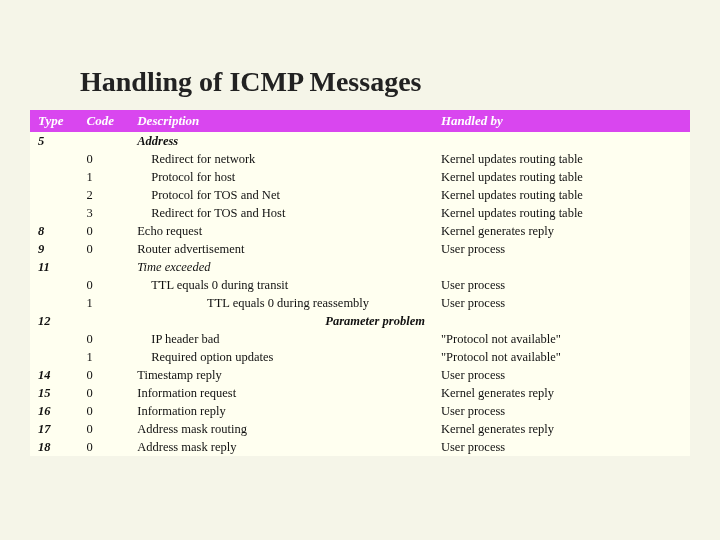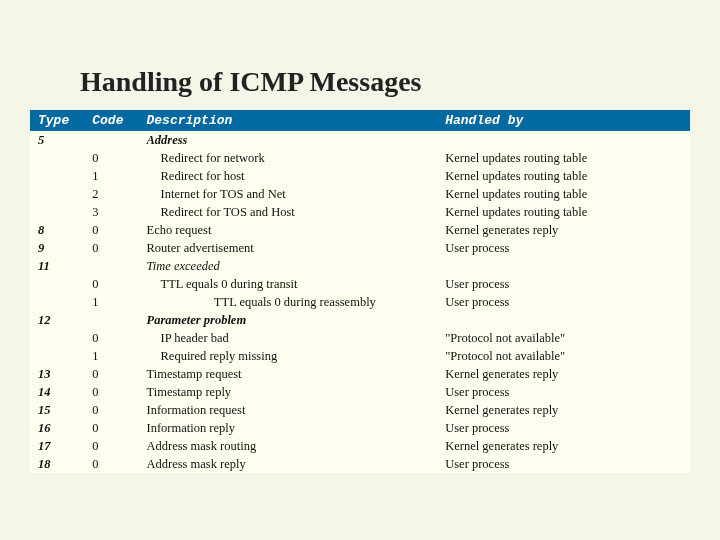--- a/index.html
+++ b/index.html
@@ -32,23 +32,22 @@
       flex: 1;
       overflow: hidden;
     }
     table {
       width: 100%;
       border-collapse: collapse;
       font-size: 12.5px;
       color: #111;
     }
     thead tr {
-      background: #0369a1;
+      background: #d946ef;
       color: #fff;
-      font-family: Liberation Mono, monospace;
     }
     thead th {
       padding: 3px 8px;
       font-style: italic;
       font-weight: bold;
       text-align: left;
       font-size: 13px;
     }
     tbody tr {
       background: #fffff0;
@@ -107,27 +106,27 @@
           </tr>
           <tr>
             <td class="type-col" style="font-style: italic; font-weight: bold;"></td>
             <td class="code-col">0</td>
             <td class="desc-col" style="padding-left: 22px;">Redirect for network</td>
             <td class="handled-col">Kernel updates routing table</td>
           </tr>
           <tr>
             <td class="type-col" style="font-style: italic; font-weight: bold;"></td>
             <td class="code-col">1</td>
-            <td class="desc-col" style="padding-left: 22px;">Redirect for host</td>
+            <td class="desc-col" style="padding-left: 22px;">Protocol for host</td>
             <td class="handled-col">Kernel updates routing table</td>
           </tr>
           <tr>
             <td class="type-col" style="font-style: italic; font-weight: bold;"></td>
             <td class="code-col">2</td>
-            <td class="desc-col" style="padding-left: 22px;">Internet for TOS and Net</td>
+            <td class="desc-col" style="padding-left: 22px;">Protocol for TOS and Net</td>
             <td class="handled-col">Kernel updates routing table</td>
           </tr>
           <tr>
             <td class="type-col" style="font-style: italic; font-weight: bold;"></td>
             <td class="code-col">3</td>
             <td class="desc-col" style="padding-left: 22px;">Redirect for TOS and Host</td>
             <td class="handled-col">Kernel updates routing table</td>
           </tr>
           <tr>
             <td class="type-col" style="font-style: italic; font-weight: bold;">8</td>
@@ -155,40 +154,34 @@
           </tr>
           <tr>
             <td class="type-col" style="font-style: italic; font-weight: bold;"></td>
             <td class="code-col">1</td>
             <td class="desc-col" style="padding-left: 22px; text-align: center;">TTL equals 0 during reassembly</td>
             <td class="handled-col">User process</td>
           </tr>
           <tr>
             <td class="type-col" style="font-style: italic; font-weight: bold;">12</td>
             <td class="code-col"></td>
-            <td class="desc-col" style="font-style: italic; font-weight: bold;">Parameter problem</td>
+            <td class="desc-col" style="font-style: italic; font-weight: bold; text-align: right;">Parameter problem</td>
             <td class="handled-col"></td>
           </tr>
           <tr>
             <td class="type-col" style="font-style: italic; font-weight: bold;"></td>
             <td class="code-col">0</td>
             <td class="desc-col" style="padding-left: 22px;">IP header bad</td>
             <td class="handled-col">"Protocol not available"</td>
           </tr>
           <tr>
             <td class="type-col" style="font-style: italic; font-weight: bold;"></td>
             <td class="code-col">1</td>
-            <td class="desc-col" style="padding-left: 22px;">Required reply missing</td>
+            <td class="desc-col" style="padding-left: 22px;">Required option updates</td>
             <td class="handled-col">"Protocol not available"</td>
-          </tr>
-          <tr>
-            <td class="type-col" style="font-style: italic; font-weight: bold;">13</td>
-            <td class="code-col">0</td>
-            <td class="desc-col">Timestamp request</td>
-            <td class="handled-col">Kernel generates reply</td>
           </tr>
           <tr>
             <td class="type-col" style="font-style: italic; font-weight: bold;">14</td>
             <td class="code-col">0</td>
             <td class="desc-col">Timestamp reply</td>
             <td class="handled-col">User process</td>
           </tr>
           <tr>
             <td class="type-col" style="font-style: italic; font-weight: bold;">15</td>
             <td class="code-col">0</td>

